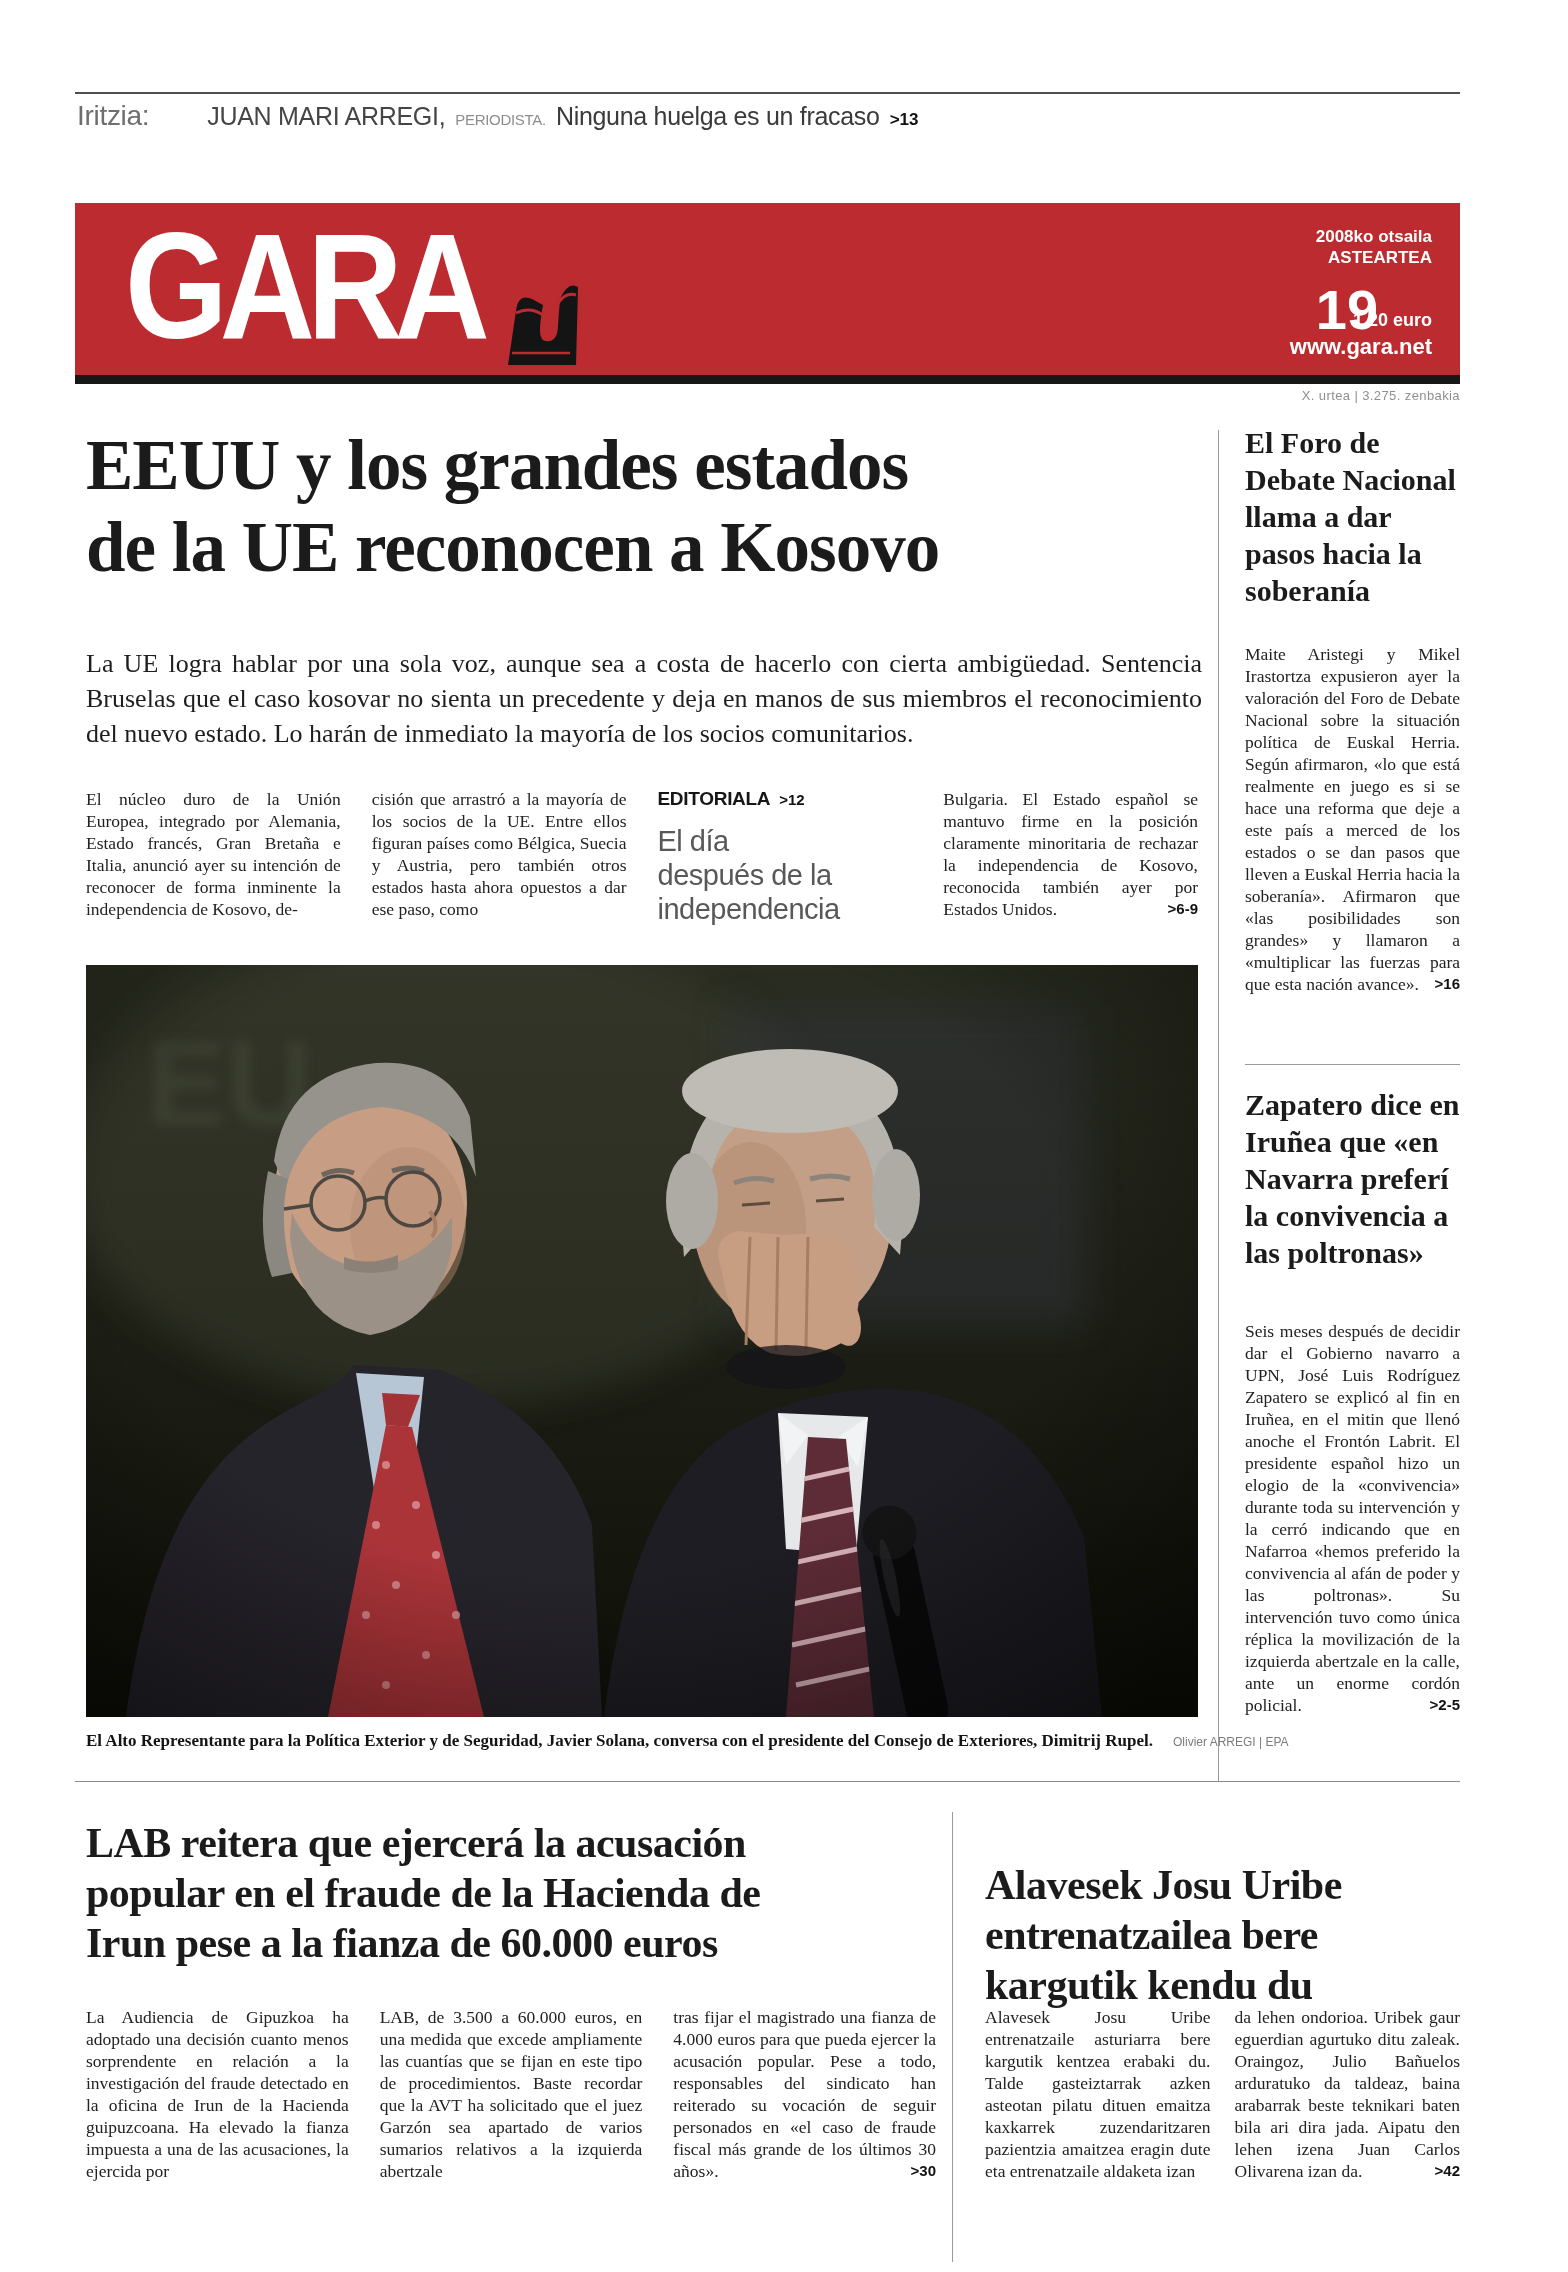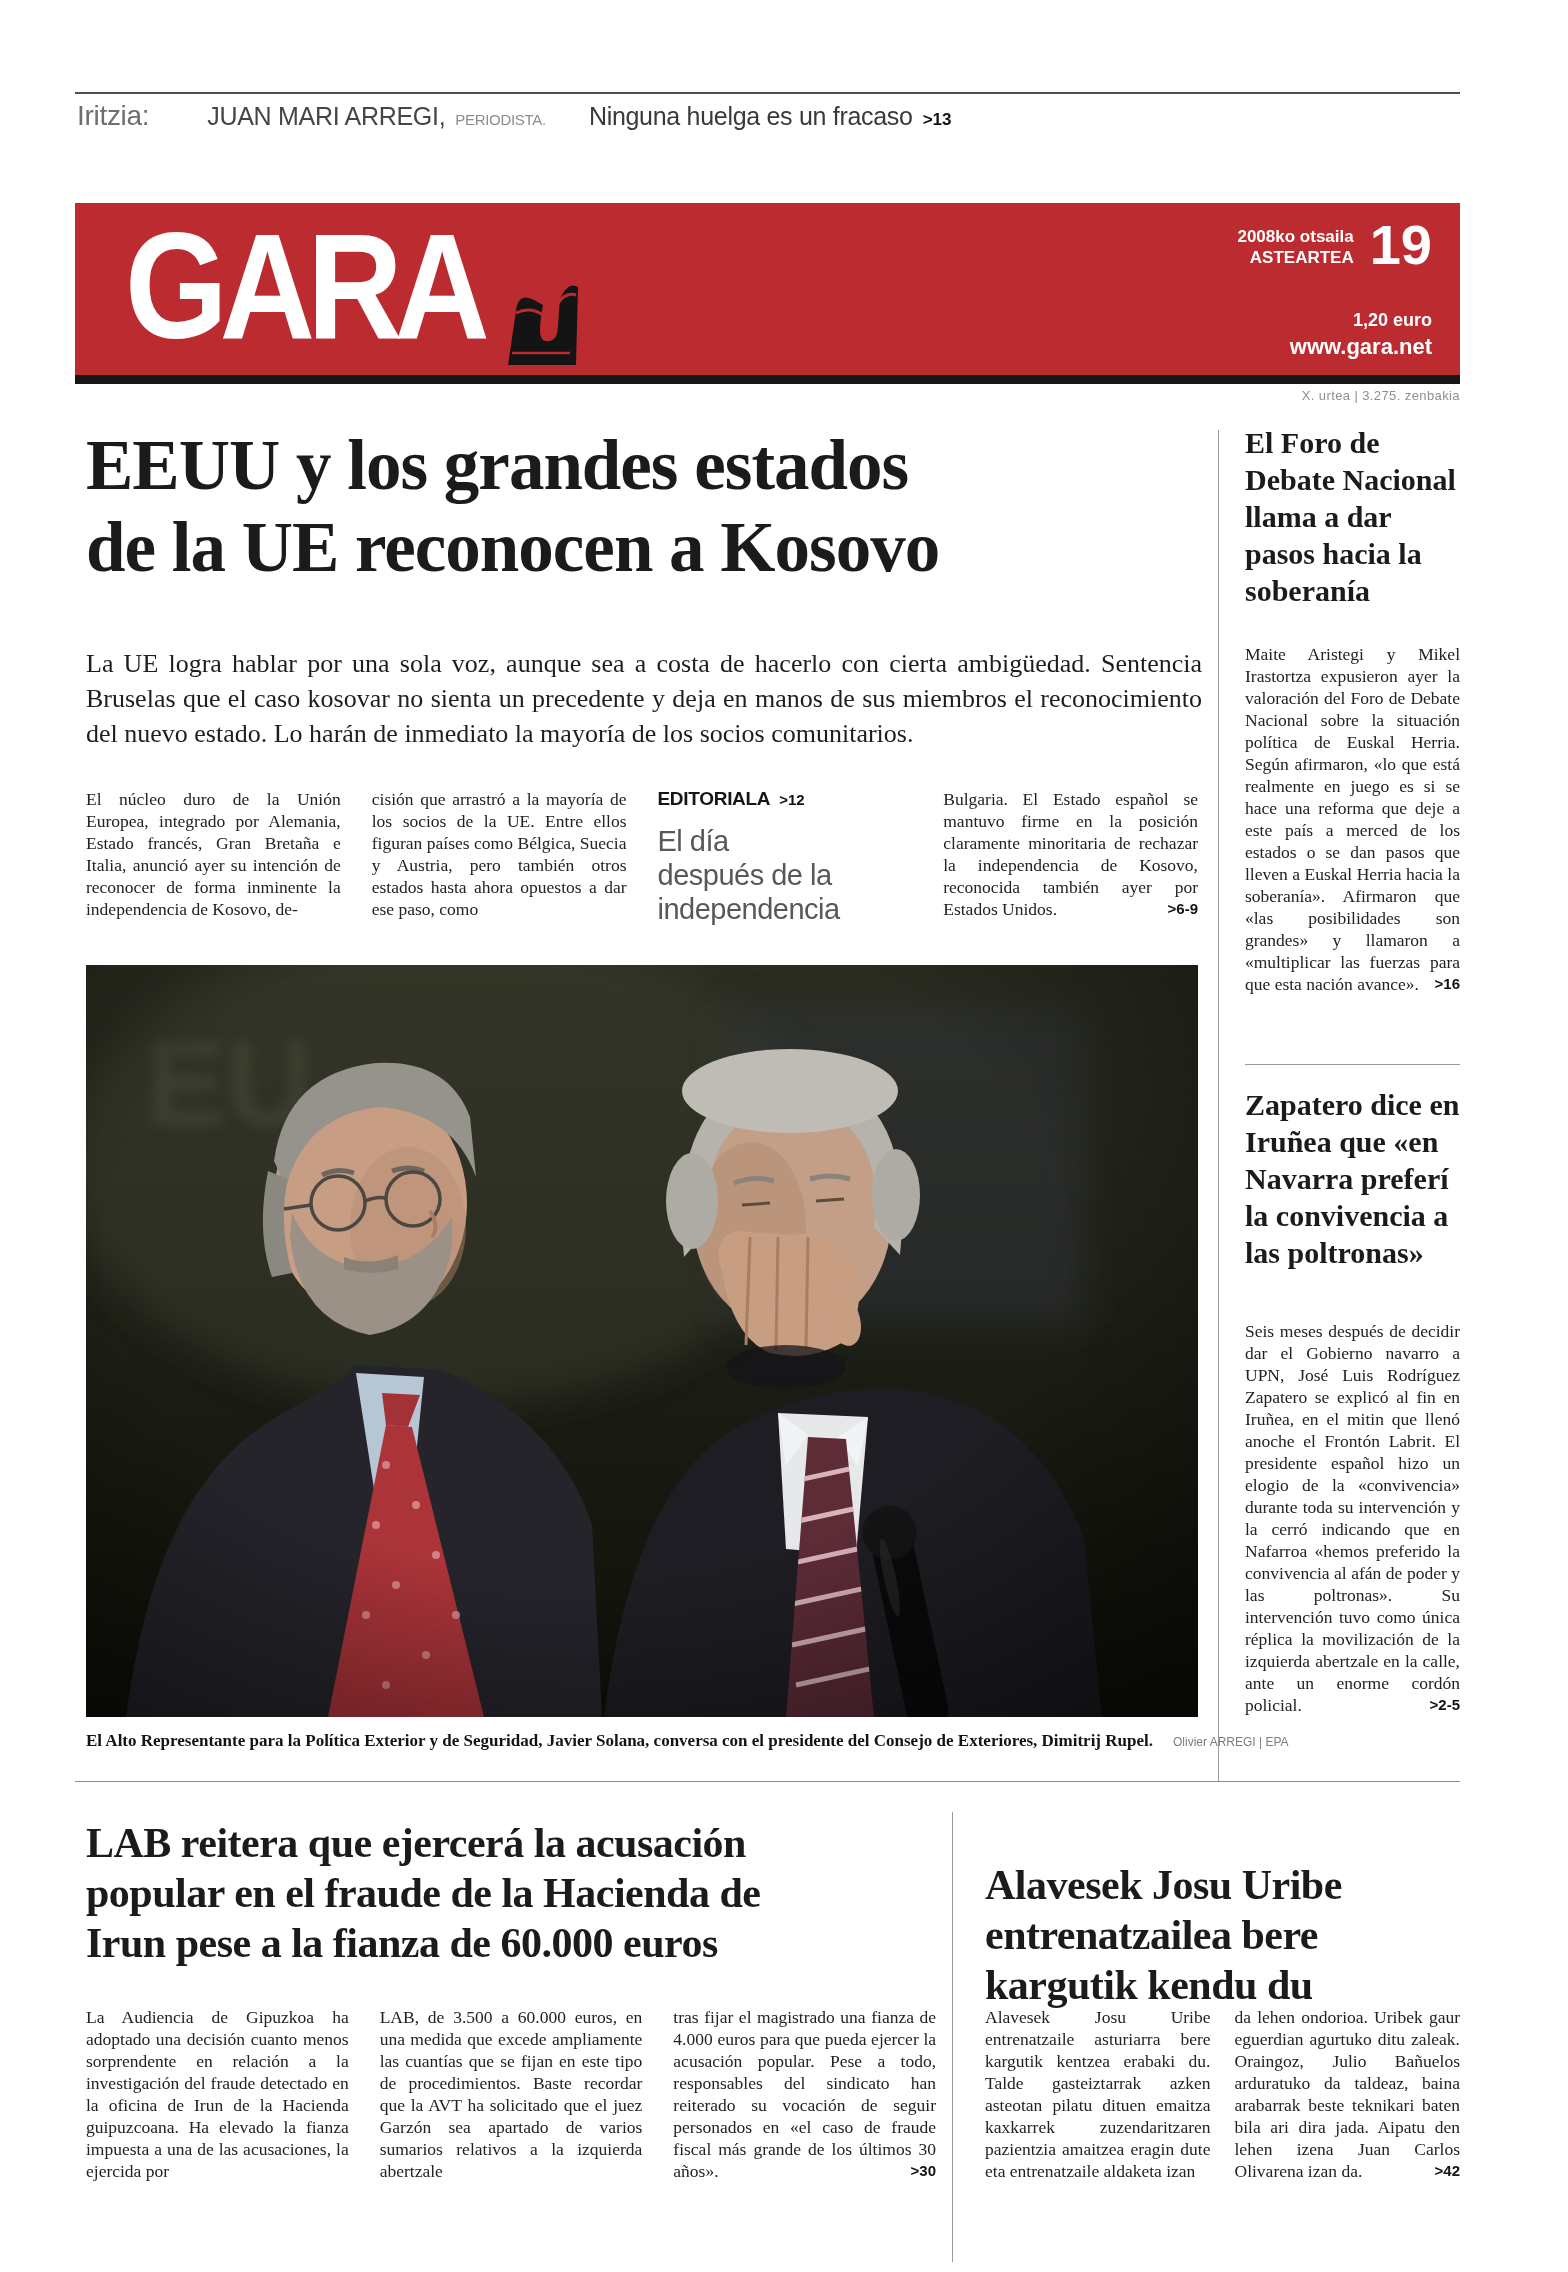--- a/index.html
+++ b/index.html
@@ -18,41 +18,41 @@
   
   .top-rule{position:absolute;left:75px;top:92px;width:1385px;height:2px;background:#4f4f4f;}
   .top-strip{
     position:absolute;left:77px;top:100px;width:1383px;
     display:flex;align-items:baseline;gap:10px;
     font-family:"Liberation Sans", sans-serif;letter-spacing:-0.3px;white-space:nowrap;
   }
   .ts-section{font-size:28px;color:#6e6e6e;}
   .ts-name{font-size:25px;color:#454545;margin-left:48px;}
   .ts-role{font-size:15px;color:#8d8d8d;}
-  .ts-title{font-size:25px;color:#3a3a3a;margin-left:33px;}
+  .ts-title{font-size:25px;color:#3a3a3a;}
   .pref{
     font-family:"Liberation Sans", sans-serif;font-weight:bold;color:#111;
     font-size:15px;letter-spacing:0;
   }
   .ts-ref{font-size:17px;}
   
   .masthead{
     position:absolute;left:75px;top:203px;width:1385px;height:172px;
     background:var(--red);
     padding-left:20px;
   }
   .gara-logo{
     position:absolute;left:50px;top:8px;
     font-family:"Liberation Sans", sans-serif;font-weight:900;font-size:150px;line-height:150px;
     letter-spacing:-9px;color:#fff;transform:scaleX(.88);transform-origin:left top;
   }
   .gara-mark{position:absolute;left:425px;top:56px;width:80px;height:110px;}
   .mh-date{
     position:absolute;right:28px;top:16px;display:flex;gap:16px;align-items:flex-start;
-    font-family:"Liberation Sans", sans-serif;color:#fff;
+    font-family:"Liberation Sans", sans-serif;color:#fff;flex-direction:column;
   }
   .mh-date-lines{text-align:right;font-weight:bold;font-size:17px;line-height:21px;margin-top:7px;white-space:pre-line;}
   .mh-day{font-weight:bold;font-size:56px;line-height:52px;}
   .mh-price-block{
     position:absolute;right:28px;top:104px;text-align:right;
     font-family:"Liberation Sans", sans-serif;color:#fff;font-weight:bold;
   }
   .mh-price{font-size:18px;line-height:26px;}
   .mh-web{font-size:22px;line-height:28px;}
   .black-bar{position:absolute;left:75px;top:375px;width:1385px;height:9px;background:#171717;}

